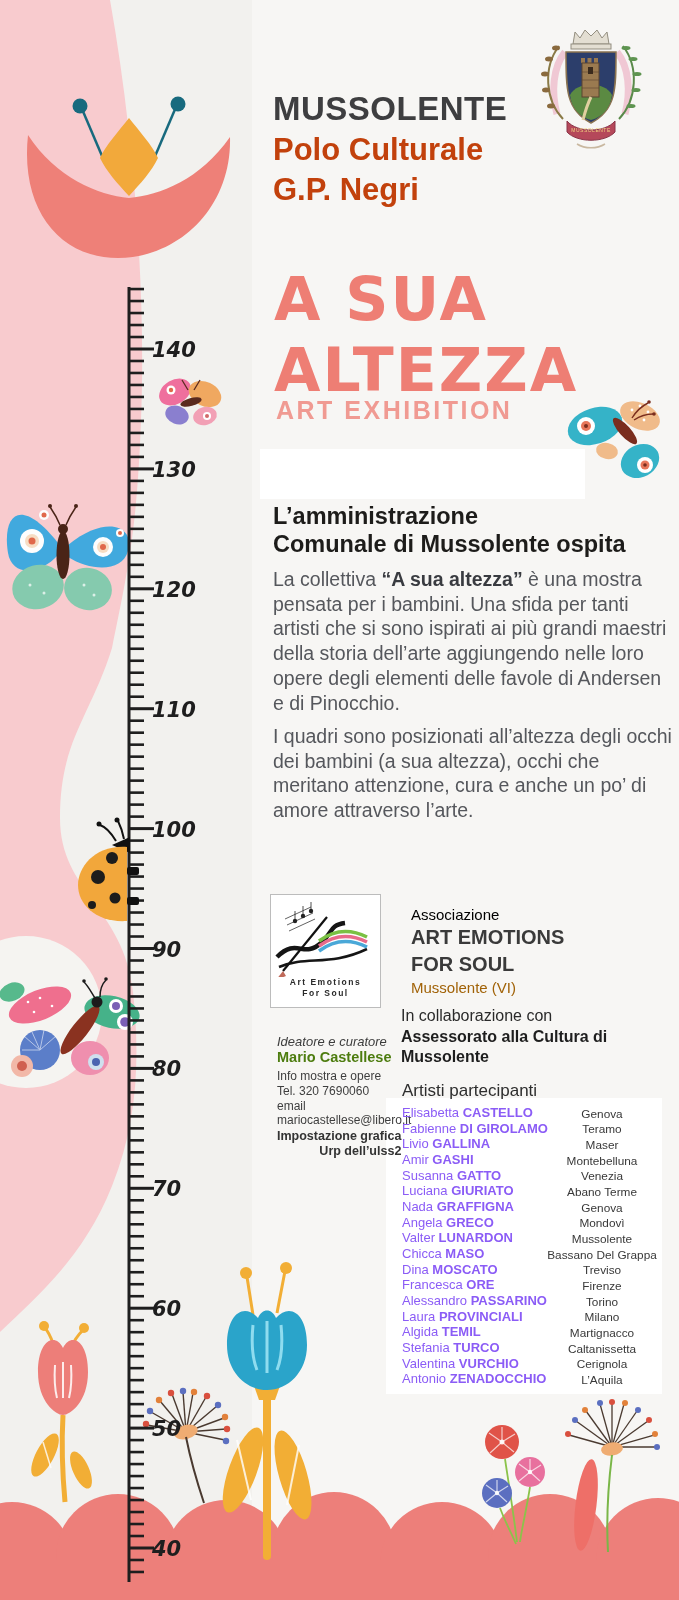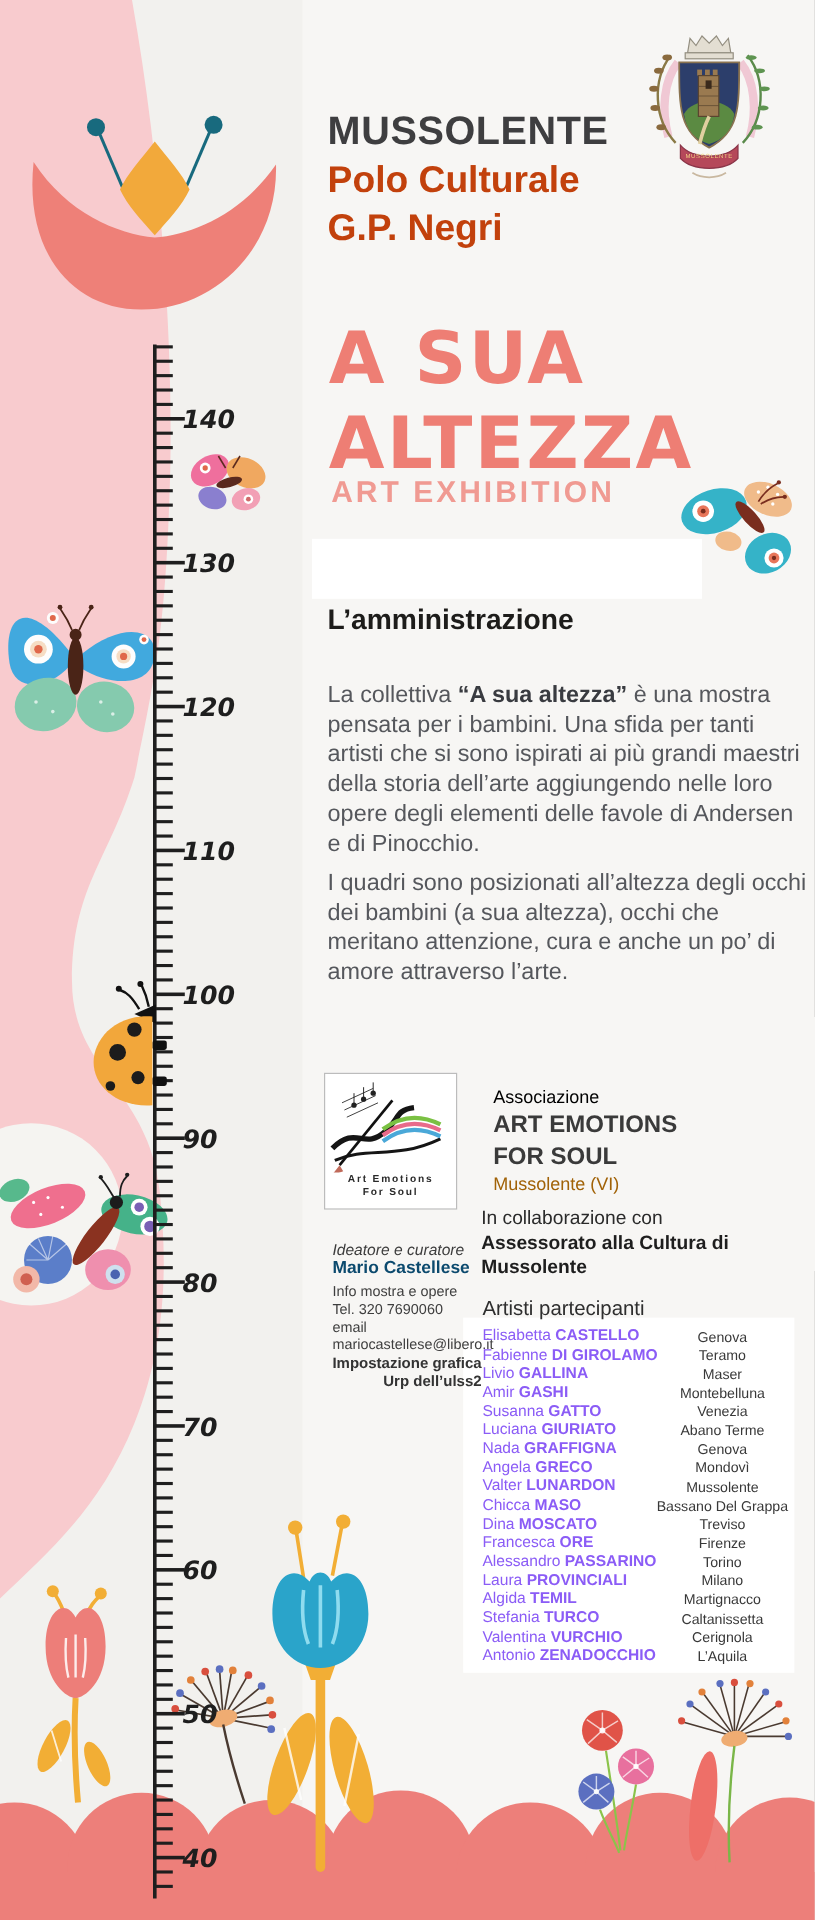--- a/index.html
+++ b/index.html
@@ -36,21 +36,21 @@
              font-weight:bold;line-height:11px;}
   .assoc-label{position:absolute;left:411px;top:906px;font-size:15px;color:#000000;}
   .assoc-name{position:absolute;left:411px;top:924px;font-weight:bold;font-size:20px;
               line-height:27px;color:#3a3a3a;}
   .assoc-loc{position:absolute;left:411px;top:979px;font-size:15px;color:#a16207;}
   .collab{position:absolute;left:401px;top:1006px;font-size:16px;line-height:20.5px;color:#2a2a2a;}
   .collab .bold{font-weight:bold;color:#1e1e1e;}
 
   
   .cur-role{position:absolute;left:277px;top:1034px;font-style:italic;font-size:13px;color:#3c3c3c;}
-  .cur-name{position:absolute;left:277px;top:1049px;font-weight:bold;font-size:14.5px;color:#0c4a6e;}
+  .cur-name{position:absolute;left:277px;top:1049px;font-weight:bold;font-size:14.5px;color:#4d7c0f;}
   .cur-info{position:absolute;left:277px;top:1069px;font-size:12px;line-height:14.8px;color:#3e3e3e;}
   .cur-credit{position:absolute;left:277px;top:1129px;font-weight:bold;font-size:12.5px;
               line-height:15px;color:#333;text-align:right;}
 
   
   .artists-heading{position:absolute;left:402px;top:1081px;font-size:17px;color:#2e2e2e;text-align:center;}
   .artists-panel{position:absolute;left:386px;top:1098px;width:276px;height:296px;background:#fff;}
   .artists-list{position:absolute;left:402px;top:1105px;width:260px;}
   .artist-row{position:relative;height:15.68px;}
   .artist-name{position:absolute;left:0;top:0;font-size:13px;color:#8b5cf6;white-space:nowrap;}
@@ -462,20 +462,21 @@
   </div>
 
   <div class="title">
     <div>A SUA</div>
     <div>ALTEZZA</div>
   </div>
   <div class="subtitle">ART EXHIBITION</div>
 
   <div class="intro-heading">
     <div>L’amministrazione</div>
+    <div>Comunale di Mussolente ospita</div>
   </div>
   <div class="para para2">I quadri sono posizionati all’altezza degli occhi dei bambini (a sua altezza), occhi che meritano attenzione, cura e anche un po’ di amore attraverso l’arte.</div>
   <div class="para para1"><span>La collettiva </span><b>“A sua altezza”</b><span> è una mostra pensata per i bambini. Una sfida per tanti artisti che si sono ispirati ai più grandi maestri della storia dell’arte aggiungendo nelle loro opere degli elementi delle favole di Andersen e di Pinocchio.</span></div>
 
   <div class="logo-box">
     <svg width="109" height="78" style="display:block;margin-top:4px">
       <path d="M14,20 L40,8 M16,26 L42,14 M18,32 L44,20" stroke="#3a3a3a" stroke-width=".8"></path>
       <circle cx="24" cy="22" r="2.2" fill="#222"></circle>
         <circle cx="32" cy="17" r="2.2" fill="#222"></circle>
         <circle cx="40" cy="12" r="2.2" fill="#222"></circle>

